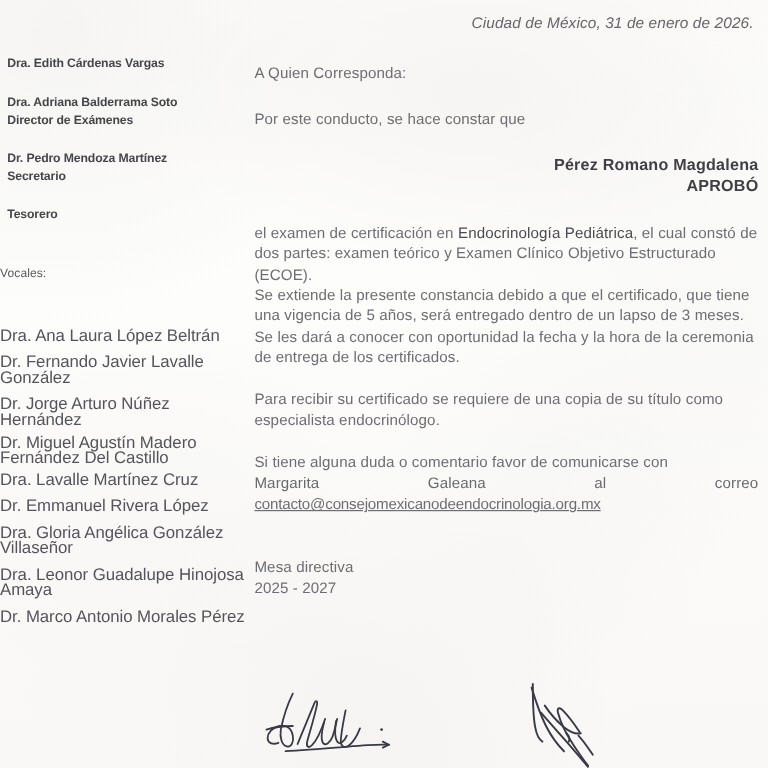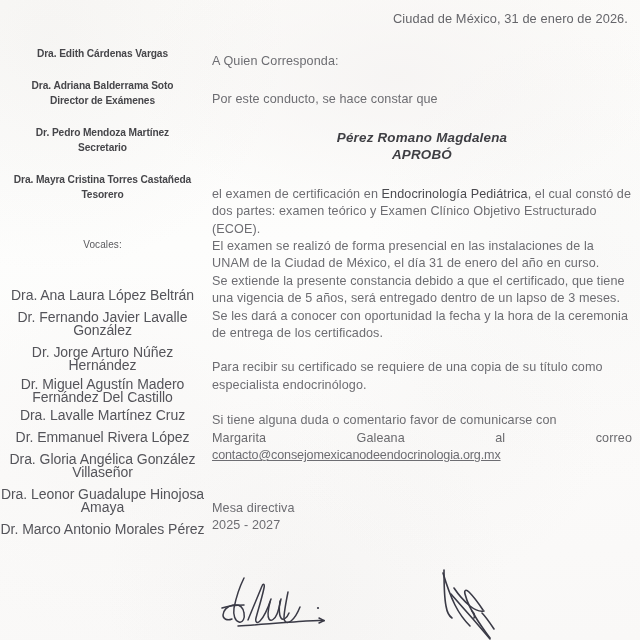--- a/index.html
+++ b/index.html
@@ -38,21 +38,20 @@
       radial-gradient(circle at 70% 66%, rgba(210,208,206,0.07) 0%, rgba(255,255,255,0) 26%);
   }
 
   
   #left-column {
     position: absolute;
     left: 0;
     top: 0;
     width: 205px;
     height: 500px;
-    text-align: center;
     color: #4c4c4f;
   }
 
   .officer-block {
     margin: 0;
     padding: 0;
   }
   .officer-name,
   .officer-role {
     font-size: 10.2px;
@@ -91,35 +90,35 @@
     letter-spacing: 0.1px;
   }
 
   .dateline {
     position: absolute;
     top: 10px;
     right: 4px;
     font-size: 12.8px;
     color: #65656a;
     white-space: nowrap;
+    font-style: italic;
   }
 
   .para {
     margin: 0;
     color: #6d6d72;
   }
 
   .candidate {
-    text-align: center;
+    text-align: right;
     font-weight: bold;
     color: #3f3f44;
     font-size: 13.4px;
     line-height: 17.5px;
     letter-spacing: 0.2px;
-    font-style: italic;
   }
 
   .emph {
     font-weight: normal;
     color: #4a4a4f;
   }
 
   .email-link {
     text-decoration: underline;
     color: #6d6d72;
@@ -171,21 +170,20 @@
     <div style="height:16px"></div>
 
     <div class="officer-block">
       <div class="officer-name">Dr. Pedro Mendoza Martínez</div>
       <div class="officer-role">Secretario</div>
     </div>
 
     <div style="height:16px"></div>
 
     <div class="officer-block">
-      <div class="officer-name">Dra. Mayra Cristina Torres Castañeda</div>
       <div class="officer-role">Tesorero</div>
     </div>
 
     <div style="height:35px"></div>
 
     <div class="vocales-label">Vocales:</div>
 
     <div style="height:37px"></div>
 
     <div class="vocal-name">Dra. Ana Laura López Beltrán</div>
@@ -221,21 +219,20 @@
 
     <div style="height:20px"></div>
 
     <div class="candidate">Pérez Romano Magdalena</div>
     <div class="candidate">APROBÓ</div>
 
     <div style="height:22px"></div>
 
     <p class="para"><span>el examen de certificación en </span><span class="emph">Endocrinología Pediátrica</span><span>, el cual constó de dos partes: examen teórico y Examen Clínico Objetivo Estructurado (ECOE).</span></p>
 
-    <p class="para">El examen se realizó de forma presencial en las instalaciones de la UNAM de la Ciudad de México, el día 31 de enero del año en curso.</p>
 
     <p class="para">Se extiende la presente constancia debido a que el certificado, que tiene una vigencia de 5 años, será entregado dentro de un lapso de 3 meses.</p>
 
     <p class="para">Se les dará a conocer con oportunidad la fecha y la hora de la ceremonia de entrega de los certificados.</p>
 
     <div style="height:17px"></div>
 
     <p class="para">Para recibir su certificado se requiere de una copia de su título como especialista endocrinólogo.</p>
 
     <div style="height:18px"></div>

